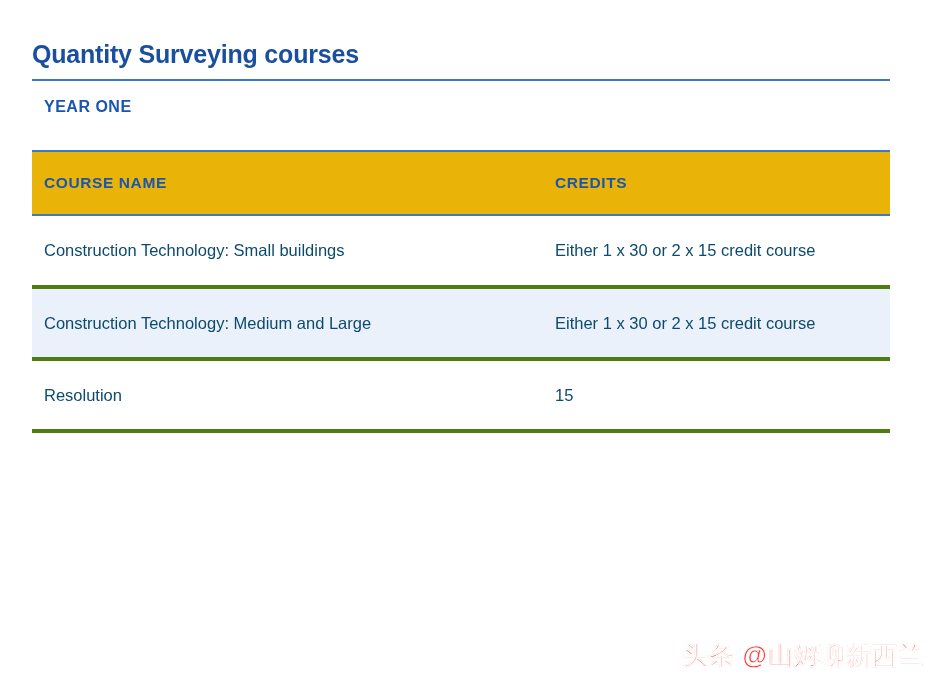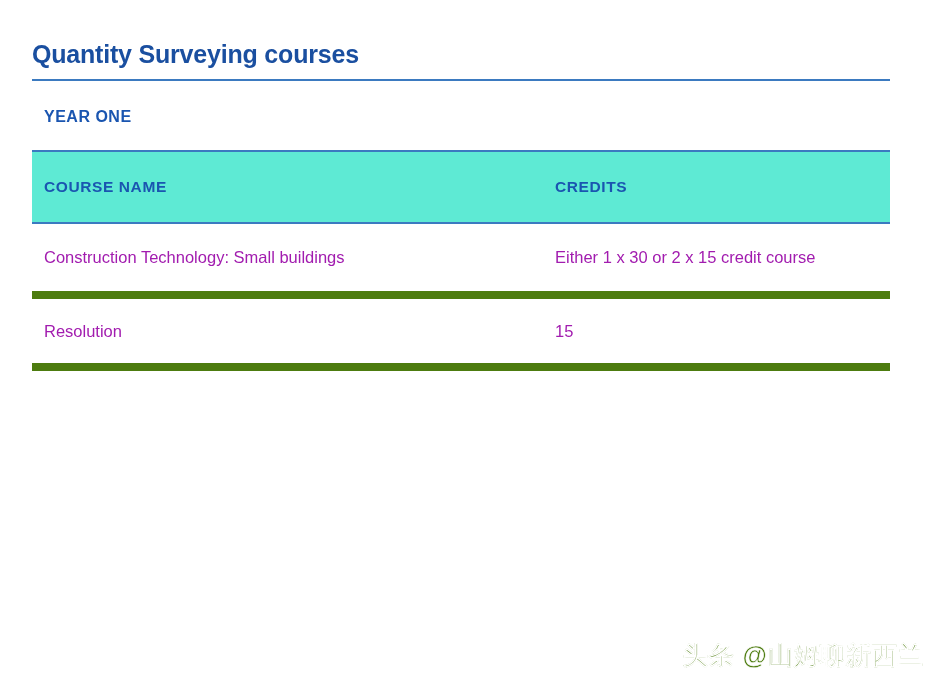--- a/index.html
+++ b/index.html
@@ -40,21 +40,21 @@
     top: 79px;
     width: 858px;
     height: 2px;
     background: #3b7ac0;
   }
 
   
   .year-label {
     position: absolute;
     left: 44px;
-    top: 108px;
+    top: 98px;
     font-size: 16px;
     font-weight: bold;
     color: #1a55b0;
     letter-spacing: 0.5px;
     white-space: nowrap;
   }
 
   
   .course-table {
     position: absolute;
@@ -62,65 +62,65 @@
     top: 150px;
     width: 858px;
     border-collapse: collapse;
     table-layout: fixed;
   }
 
   .course-table col.col-name { width: 511px; }
   .course-table col.col-credits { width: 347px; }
 
   .course-table thead th {
-    background: #5eead4;
+    background: #eab308;
     color: #1a55b0;
     font-size: 15.5px;
     font-weight: bold;
     letter-spacing: 0.6px;
     text-align: left;
-    height: 72px;
+    height: 64px;
     padding: 0 0 0 12px;
     border-top: 2px solid #3b7ac0;
     border-bottom: 2px solid #3b7ac0;
     box-sizing: border-box;
     vertical-align: middle;
   }
   .course-table thead th.th-credits {
     padding-left: 12px;
   }
 
   .course-table tbody td {
     height: 72px;
     font-size: 16.5px;
-    color: #a21caf;
+    color: #0c4a6e;
     font-weight: normal;
     text-align: left;
     padding: 0 0 0 12px;
     box-sizing: border-box;
     vertical-align: middle;
-    border-bottom: 8px solid #4d7c0f;
+    border-bottom: 4px solid #4d7c0f;
     white-space: nowrap;
   }
 
   .course-table tbody tr.row-shaded td {
     background: #eaf1fa;
   }
   .course-table tbody tr.row-plain td {
     background: #ffffff;
   }
 
   
   .watermark {
     position: absolute;
     right: 14px;
     bottom: 14px;
     font-size: 25px;
     font-weight: bold;
-    color: #4d7c0f;
+    color: #ef4444;
     letter-spacing: 1px;
     white-space: nowrap;
     -webkit-text-stroke: 0.6px #ffffff;
     text-shadow:
        1px 0 0 #ffffff, -1px 0 0 #ffffff,
        0 1px 0 #ffffff, 0 -1px 0 #ffffff;
     pointer-events: none;
   }
 </style>
 </head>
@@ -143,20 +143,24 @@
       <tr>
         <th class="th-name">COURSE NAME</th>
         <th class="th-credits">CREDITS</th>
       </tr>
     </thead>
     <tbody>
       <tr class="row-plain">
         <td>Construction Technology: Small buildings</td>
         <td>Either 1 x 30 or 2 x 15 credit course</td>
       </tr>
+      <tr class="row-shaded">
+        <td>Construction Technology: Medium and Large</td>
+        <td>Either 1 x 30 or 2 x 15 credit course</td>
+      </tr>
       <tr class="row-plain">
         <td>Resolution</td>
         <td>15</td>
       </tr>
     </tbody>
   </table>
 
   <div class="watermark">头条 @山姆聊新西兰</div>
 
 </div>

